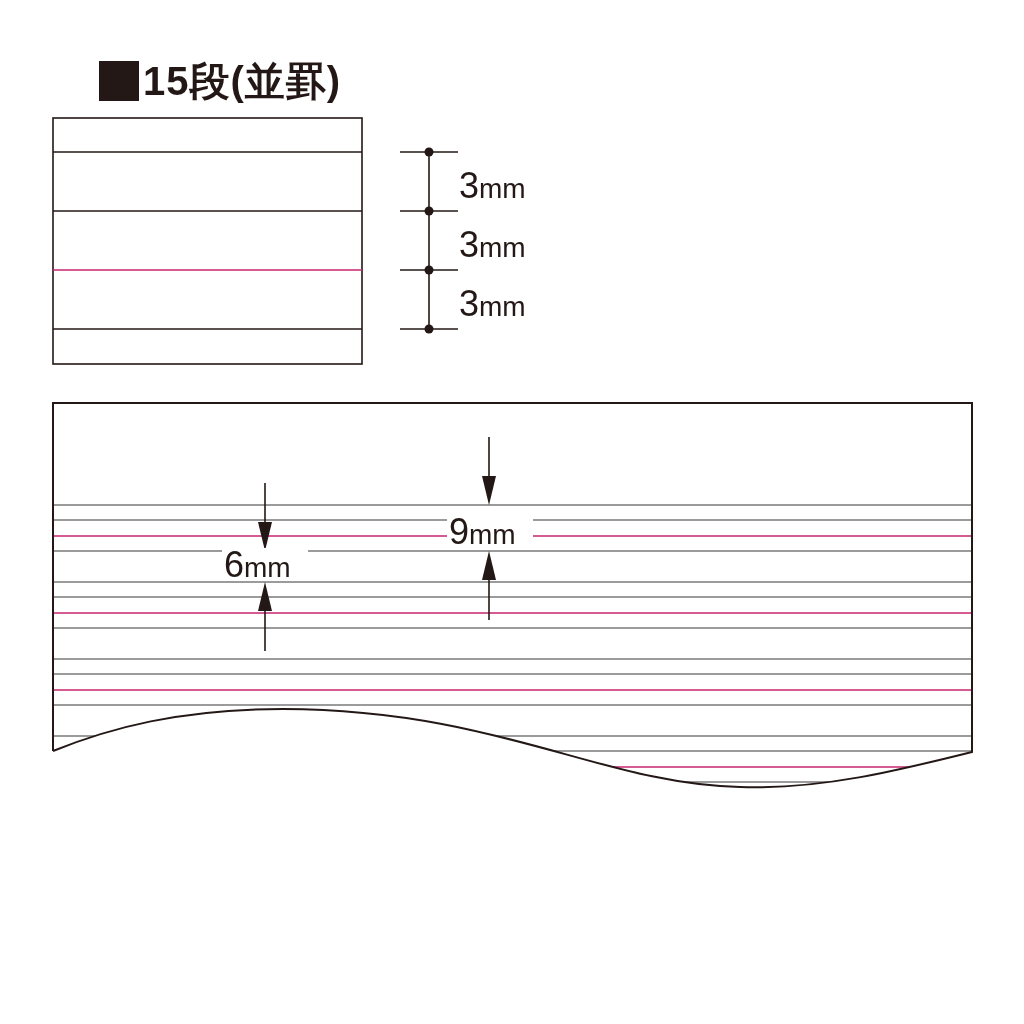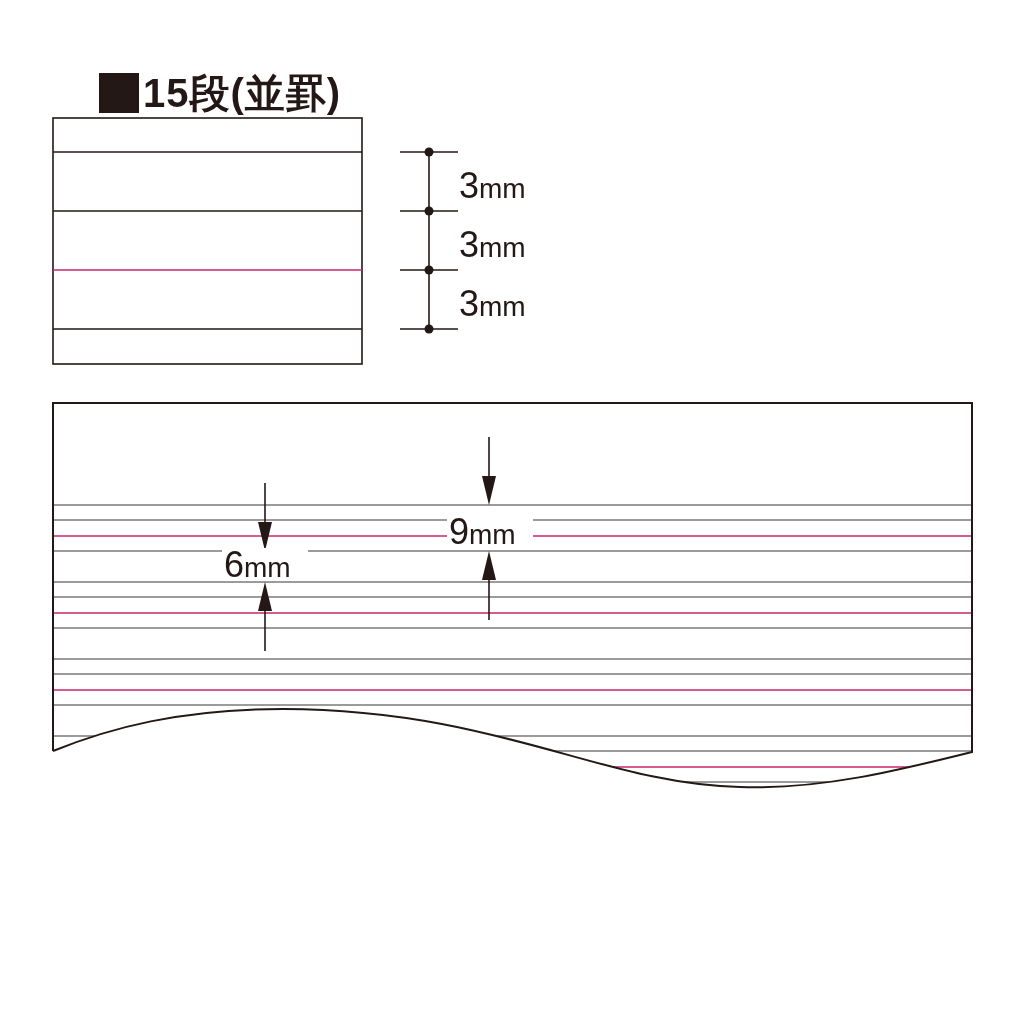--- a/index.html
+++ b/index.html
@@ -1,18 +1,18 @@
 <!DOCTYPE html>
 <html><head>
 <meta charset="utf-8">
 <style>
   html, body { margin: 0; padding: 0; background: #ffffff; }
   body { width: 1024px; height: 1024px; position: relative; overflow: hidden;
          font-family: "Liberation Sans", "DejaVu Sans", sans-serif; }
-  .title { position: absolute; left: 52px; top: 68px; height: 50px; display: flex; align-items: center; padding-left: 47px; }
+  .title { position: absolute; left: 52px; top: 56px; height: 50px; display: flex; align-items: center; padding-left: 47px; }
   .title-square { width: 40px; height: 40px; background: #231815; margin-right: 4px; }
   .title-text { font-size: 40px; font-weight: bold; color: #231815; letter-spacing: 1px; line-height: 1; }
   svg.diagram { position: absolute; left: 0; top: 0; }
   .dim-label { font-family: "Liberation Sans", "DejaVu Sans", sans-serif; fill: #231815; }
 </style>
 </head>
 <body>
 
 <div class="title">
   <div class="title-square"></div>

